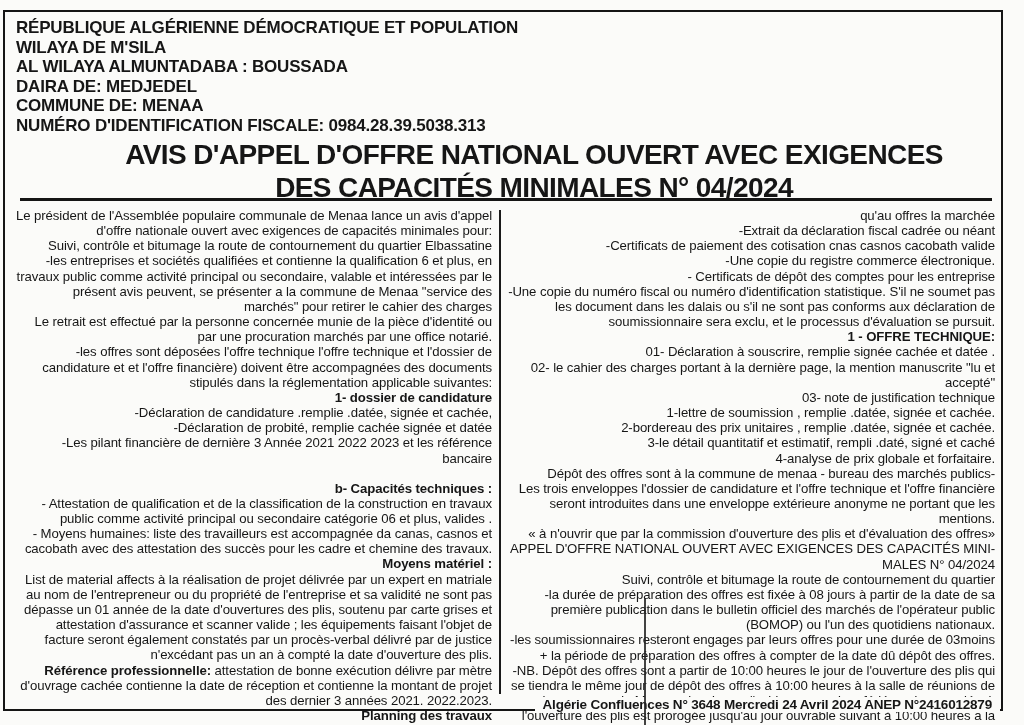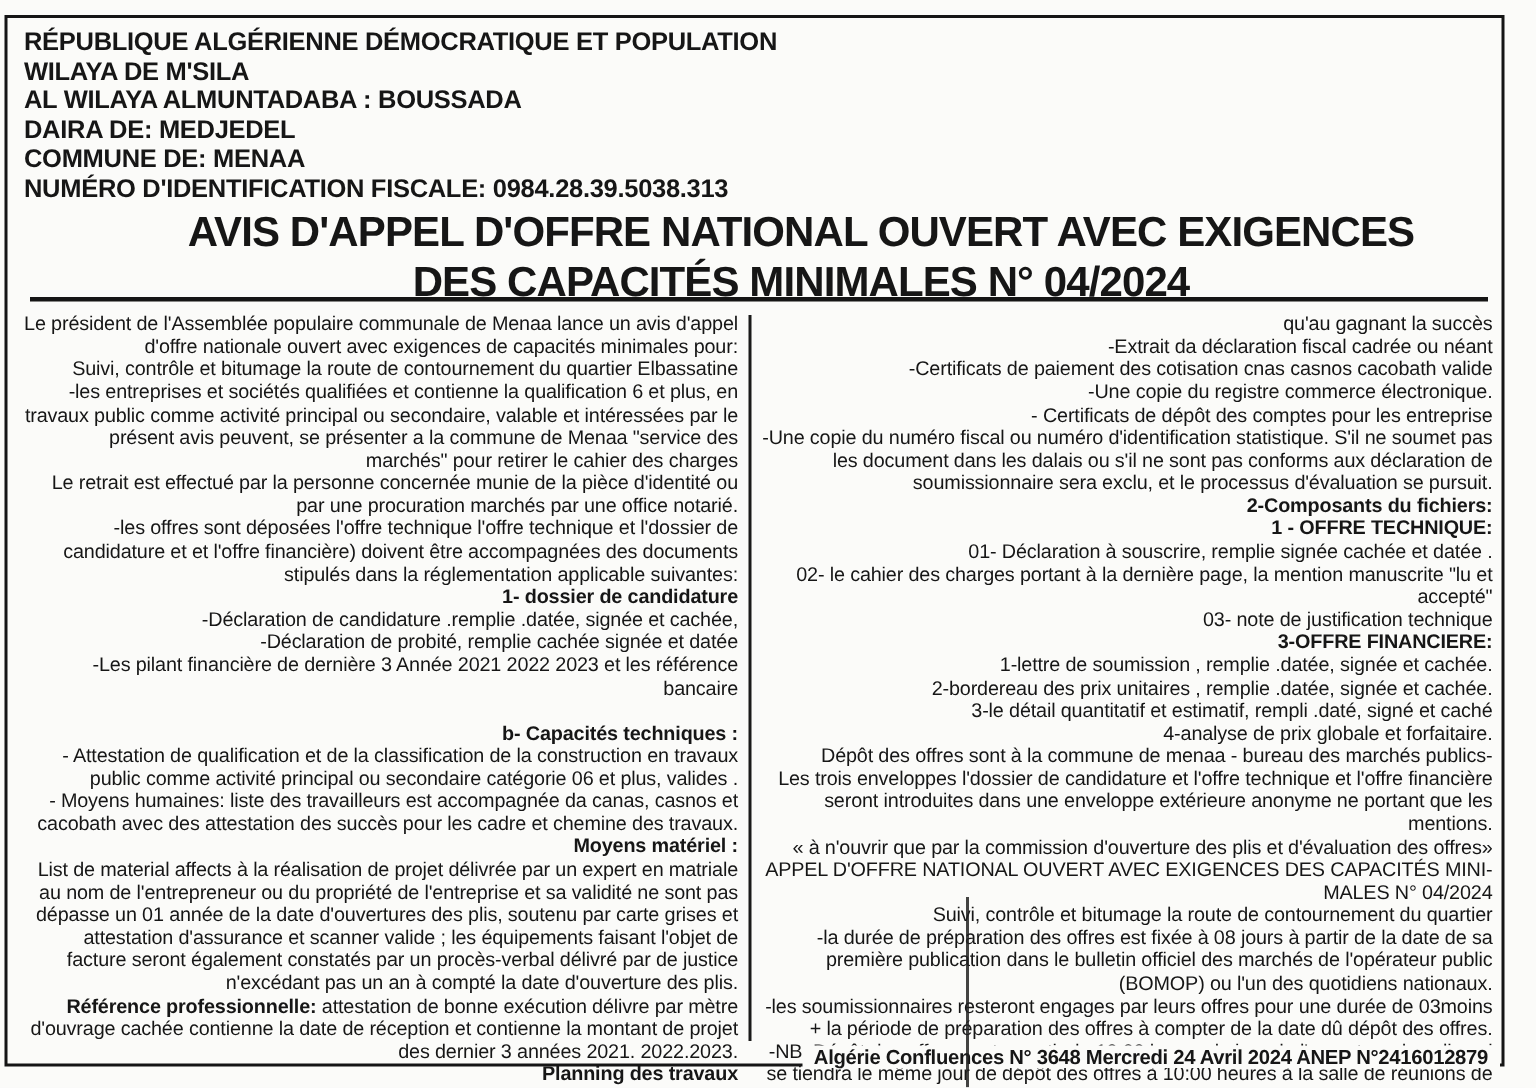--- a/index.html
+++ b/index.html
@@ -155,32 +155,30 @@
           <p class="para"><span>- Attestation de qualification et de la classification de la construction en travaux public comme activité principal ou secondaire catégorie 06 et plus, valides .</span></p>
           <p class="para"><span>- Moyens humaines: liste des travailleurs est accompagnée da canas, casnos et cacobath avec des attestation des succès pour les cadre et chemine des travaux.</span></p>
           <p class="para"><b>Moyens matériel :</b></p>
           <p class="para"><span>List de material affects à la réalisation de projet délivrée par un expert en matriale au nom de l'entrepreneur ou du propriété de l'entreprise et sa validité ne sont pas dépasse un 01 année de la date d'ouvertures des plis, soutenu par carte grises et attestation d'assurance et scanner valide ; les équipements faisant l'objet de facture seront également constatés par un procès-verbal délivré par de justice n'excédant pas un an à compté la date d'ouverture des plis.</span></p>
           <p class="para"><b>Référence professionnelle:</b><span> attestation de bonne exécution délivre par mètre d'ouvrage cachée contienne la date de réception et contienne la montant de projet des dernier 3 années 2021. 2022.2023.</span></p>
           <p class="para"><b>Planning des travaux</b></p>
           <p class="para"><span>-La loi fondamentale concernant la personne morale.</span></p>
         </div>
       <div class="col-divider"></div>
       <div class="col col-right" id="col-right">
-          <p class="para"><span>qu'au gagnant la succès</span></p>
+          <p class="para"><span>qu'au offres la marchée</span></p>
           <p class="para"><span>-Extrait da déclaration fiscal cadrée ou néant</span></p>
           <p class="para"><span>-Certificats de paiement des cotisation cnas casnos cacobath valide</span></p>
           <p class="para"><span>-Une copie du registre commerce électronique.</span></p>
           <p class="para"><span>- Certificats de dépôt des comptes pour les entreprise</span></p>
           <p class="para"><span>-Une copie du numéro fiscal ou numéro d'identification statistique. S'il ne soumet pas les document dans les dalais ou s'il ne sont pas conforms aux déclaration de soumissionnaire sera exclu, et le processus d'évaluation se pursuit.</span></p>
-          <p class="para"><b>2-Composants du fichiers:</b></p>
           <p class="para"><b>1 - OFFRE TECHNIQUE:</b></p>
           <p class="para"><span>01- Déclaration à souscrire, remplie signée cachée et datée .</span></p>
           <p class="para"><span>02- le cahier des charges portant à la dernière page, la mention manuscrite "lu et accepté"</span></p>
           <p class="para"><span>03- note de justification technique</span></p>
-          <p class="para"><b>3-OFFRE FINANCIERE:</b></p>
           <p class="para"><span>1-lettre de soumission , remplie .datée, signée et cachée.</span></p>
           <p class="para"><span>2-bordereau des prix unitaires , remplie .datée, signée et cachée.</span></p>
           <p class="para"><span>3-le détail quantitatif et estimatif, rempli .daté, signé et caché</span></p>
           <p class="para"><span>4-analyse de prix globale et forfaitaire.</span></p>
           <p class="para"><span>Dépôt des offres sont à la commune de menaa - bureau des marchés publics-</span></p>
           <p class="para"><span>Les trois enveloppes l'dossier de candidature et l'offre technique et l'offre financière seront introduites dans une enveloppe extérieure anonyme ne portant que les mentions.</span></p>
           <p class="para"><span>« à n'ouvrir que par la commission d'ouverture des plis et d'évaluation des offres»</span></p>
           <p class="para"><span>APPEL D'OFFRE NATIONAL OUVERT AVEC EXIGENCES DES CAPACITÉS MINI-MALES N° 04/2024</span></p>
           <p class="para"><span>Suivi, contrôle et bitumage la route de contournement du quartier</span></p>
           <p class="para"><span>-la durée de préparation des offres est fixée à 08 jours à partir de la date de sa première publication dans le bulletin officiel des marchés de l'opérateur public (BOMOP) ou l'un des quotidiens nationaux.</span></p>

